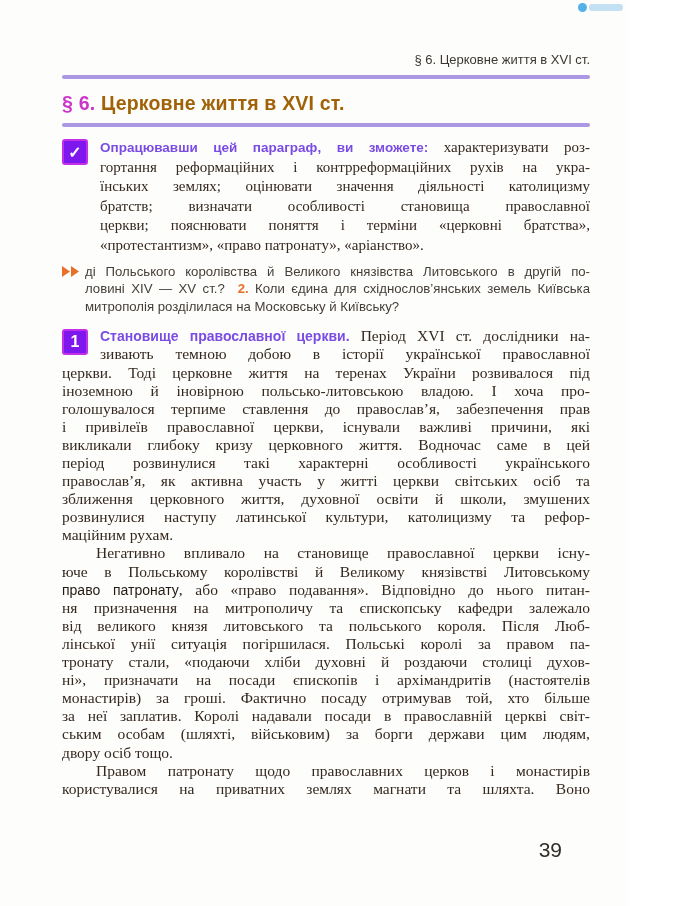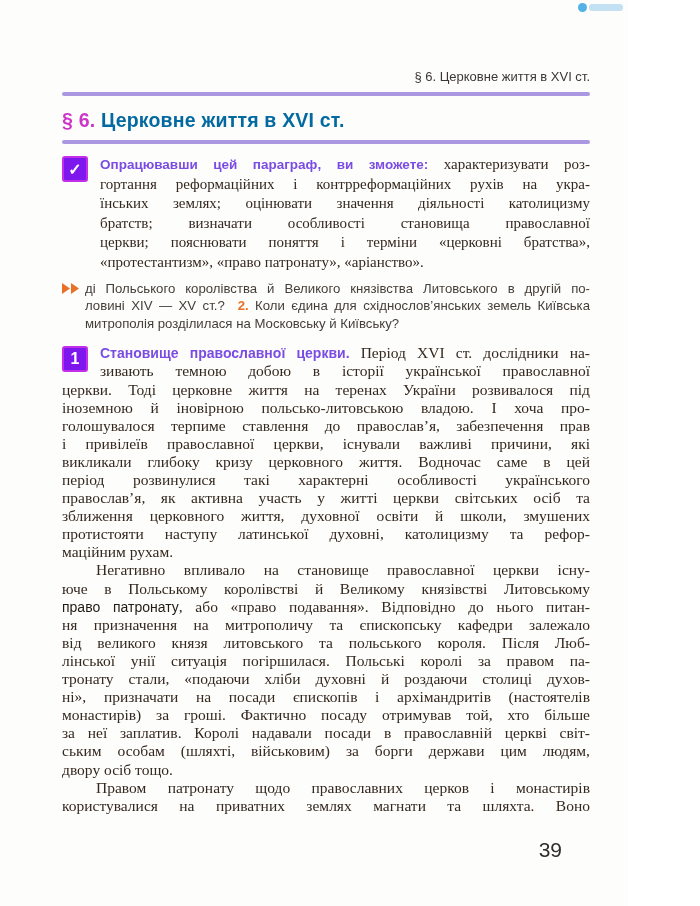--- a/index.html
+++ b/index.html
@@ -4,21 +4,21 @@
 <style>
   html,body { margin:0; padding:0; background:#ffffff; }
   .page {
     position: relative;
     width: 628px; height: 906px;
     background: #fdfdfb;
     overflow: hidden;
     font-family: "Liberation Serif", serif;
     color: #35281f;
     box-sizing: border-box;
-    padding: 17px 38px 0 62px;
+    padding: 0 38px 0 62px;
   }
   
   .watermark { position:absolute; top:3px; right:5px; display:flex; align-items:center; gap:2px; opacity:.85; }
   .wm-circle { width:9px; height:9px; border-radius:50%; background:#35a4e4; }
   .wm-bar { width:34px; height:7px; border-radius:3px; background:#b9ddf2; }
 
   .running-head {
     margin-top: 52px;
     text-align: right;
     font-family: "Liberation Sans", sans-serif;
@@ -30,21 +30,21 @@
   .rule-title { margin-top: 8px; }
 
   .chapter-title {
     margin-top: 12px;
     font-family: "Liberation Sans", sans-serif;
     font-weight: bold;
     font-size: 19.5px; line-height: 24px;
     letter-spacing: .2px;
   }
   .title-prefix { color: #cb35c8; }
-  .title-main  { color: #0369a1; }
+  .title-main  { color: #a16207; }
 
   .badge {
     width: 26px; height: 26px;
     background: #7e17ee;
     border: 2px solid #cямое0;
     box-sizing: border-box;
     border: 2px solid #c32fe8;
     border-radius: 3px;
     color: #ffffff;
     font-family: "Liberation Sans", sans-serif;
@@ -148,21 +148,21 @@
     <div class="line"><span class="sec-heading">Становище православної церкви.</span> <span>Період XVI ст. дослідники на-</span></div>
     <div class="line">зивають темною добою в історії української православної</div>
     <div class="line">церкви. Тоді церковне життя на теренах України розвивалося під</div>
     <div class="line">іноземною й іновірною польсько-литовською владою. І хоча про-</div>
     <div class="line">голошувалося терпиме ставлення до православ’я, забезпечення прав</div>
     <div class="line">і привілеїв православної церкви, існували важливі причини, які</div>
     <div class="line">викликали глибоку кризу церковного життя. Водночас саме в цей</div>
     <div class="line">період розвинулися такі характерні особливості українського</div>
     <div class="line">православ’я, як активна участь у житті церкви світських осіб та</div>
     <div class="line">зближення церковного життя, духовної освіти й школи, змушених</div>
-    <div class="line">протистояти наступу латинської духовні, католицизму та рефор-</div>
+    <div class="line">розвинулися наступу латинської культури, католицизму та рефор-</div>
     <div class="line end">маційним рухам.</div>
 
     <div class="line indent">Негативно впливало на становище православної церкви існу-</div>
     <div class="line">юче в Польському королівстві й Великому князівстві Литовському</div>
     <div class="line"><span class="term-bold">право патронату</span><span>, або «право подавання». Відповідно до нього питан-</span></div>
     <div class="line">ня призначення на митрополичу та єпископську кафедри залежало</div>
     <div class="line">від великого князя литовського та польського короля. Після Люб-</div>
     <div class="line">лінської унії ситуація погіршилася. Польські королі за правом па-</div>
     <div class="line">тронату стали, «подаючи хліби духовні й роздаючи столиці духов-</div>
     <div class="line">ні», призначати на посади єпископів і архімандритів (настоятелів</div>

